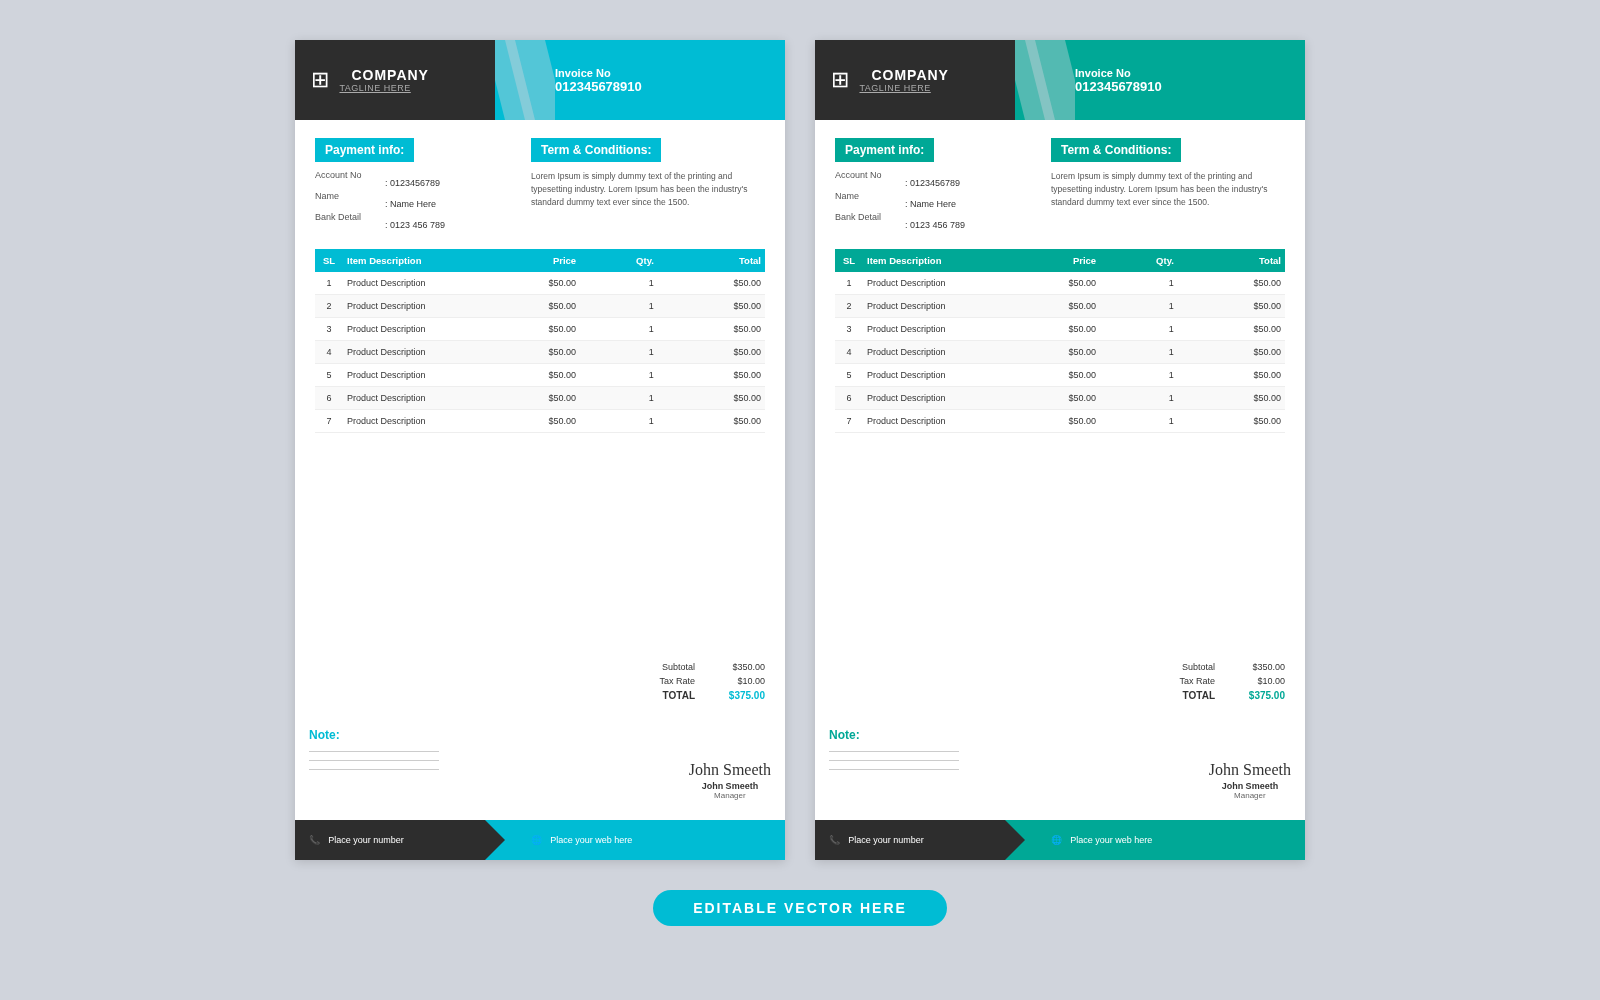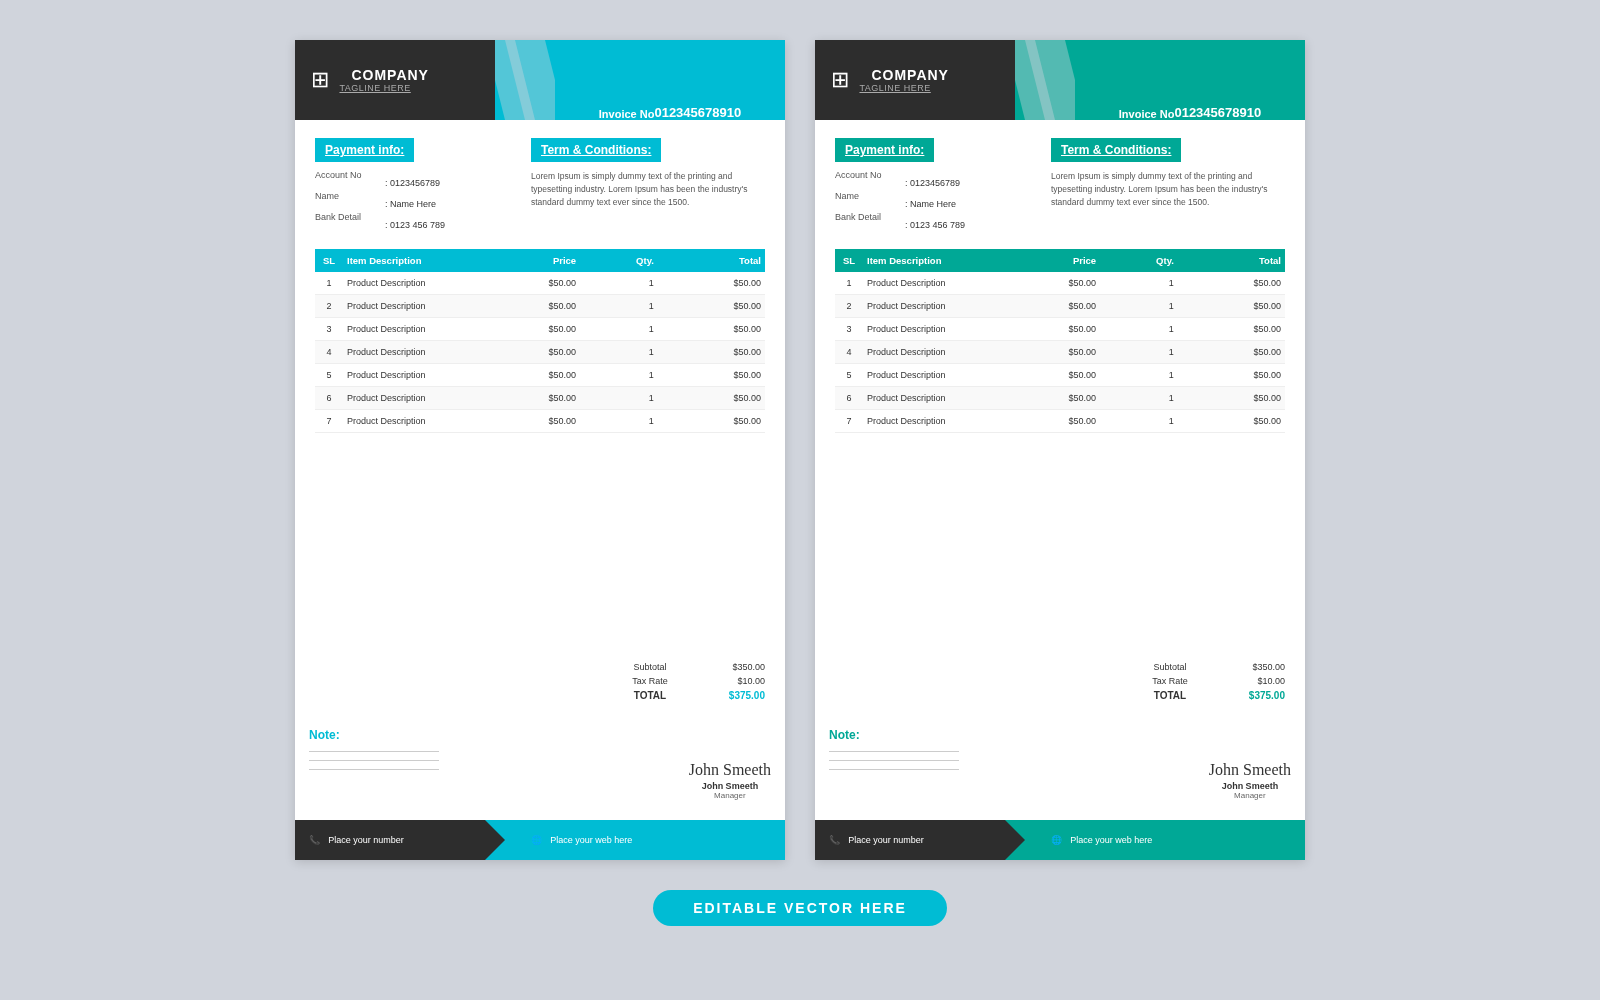--- a/index.html
+++ b/index.html
@@ -67,22 +67,22 @@
     }
     .header-x-shape svg {
       position: absolute;
       top: 0; left: -10px;
       width: 80px;
       height: 80px;
     }
     .header-invoice-area {
       flex: 1;
       display: flex;
-      flex-direction: row;
-      align-items: flex-end;
+      flex-direction: column;
+      align-items: flex-start;
       justify-content: center;
     }
     .header-invoice-area .invoice-no-label {
       font-size: 11px;
       font-weight: 600;
       color: #fff;
     }
     .header-invoice-area .invoice-no-value {
       font-size: 13px;
       font-weight: 700;
@@ -107,21 +107,20 @@
     }
     .payment-info { flex: 0 0 200px; }
     .terms-info { flex: 1; }
     .section-label {
       padding: 5px 10px;
       font-size: 12px;
       font-weight: 700;
       color: #fff;
       margin-bottom: 8px;
       display: inline-block;
-      text-decoration: underline;
     }
     .invoice.cyan .section-label { background: #00bcd4; }
     .invoice.teal .section-label { background: #00a896; }
 
     .payment-row {
       display: flex;
       font-size: 9px;
       color: #333;
       margin-bottom: 3px;
     }
@@ -168,21 +167,21 @@
     .totals-section {
       padding: 4px 20px;
     }
     .totals-row {
       display: flex;
       justify-content: flex-end;
       font-size: 9px;
       color: #333;
       padding: 2px 0;
     }
-    .totals-row .tot-label { text-align: center; width: 100px; padding-right: 10px; }
+    .totals-row .tot-label { text-align: right; width: 100px; padding-right: 10px; }
     .totals-row .tot-value { width: 60px; text-align: right; }
     .totals-row.total-final .tot-label { font-weight: 700; font-size: 10px; }
     .invoice.cyan .totals-row.total-final .tot-value { color: #00bcd4; font-weight: 700; font-size: 10px; }
     .invoice.teal .totals-row.total-final .tot-value { color: #00a896; font-weight: 700; font-size: 10px; }
 
     
     .bottom-section {
       display: flex;
       padding: 10px 14px;
       justify-content: space-between;

